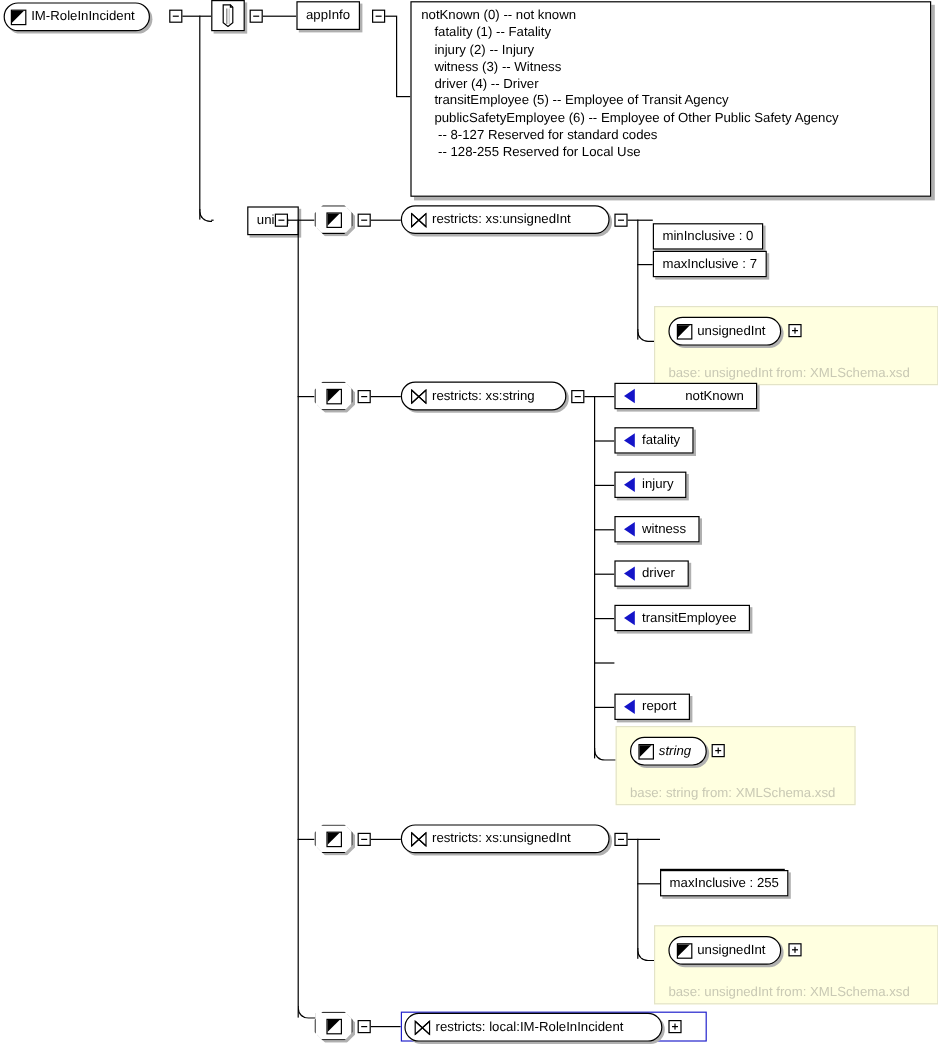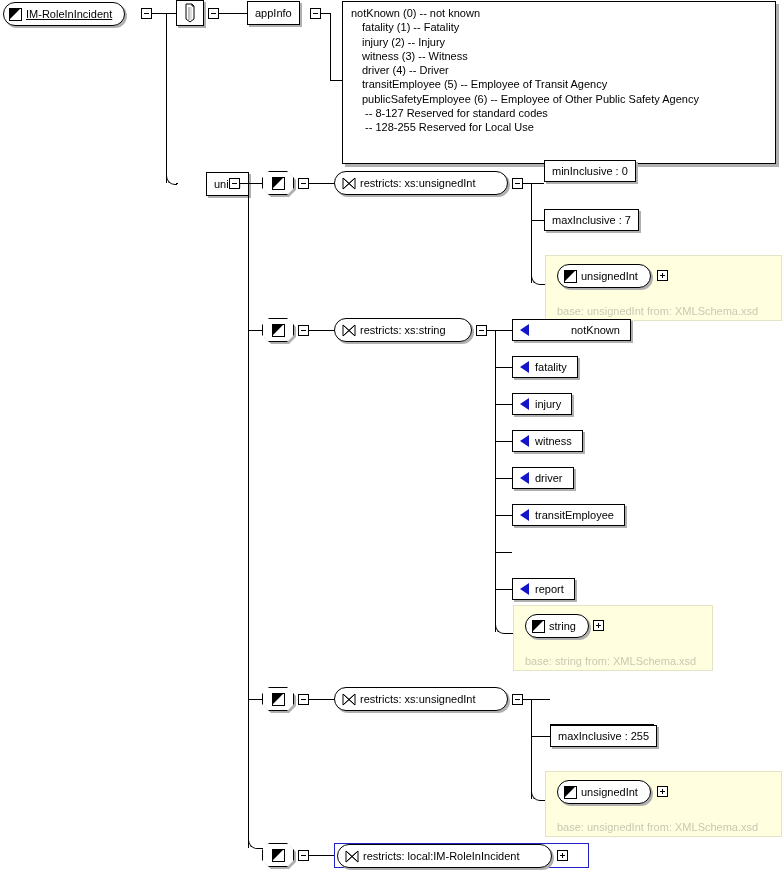--- a/index.html
+++ b/index.html
@@ -38,21 +38,21 @@
   .octwrap{position:absolute;width:34px;height:26px;}
   .octwrap .sh{position:absolute;left:2px;top:2px;width:32px;height:24px;background:#b0b0b0;
        clip-path:polygon(7px 0,25px 0,32px 7px,32px 17px,25px 24px,7px 24px,0 17px,0 7px);}
   .octwrap .oct{left:0;top:0;}
 
   
   .stad{position:absolute;height:24px;background:#fff;border:1px solid #000;
         box-sizing:border-box;border-radius:12px/12px;
         display:flex;align-items:center;white-space:nowrap;
         box-shadow:2px 2px 0 0 #b0b0b0;}
-  .stad.named{border-radius:13px;text-decoration:underline;}
+  .stad.named{border-radius:13px;}
   .stad .lbl{padding-left:4px;padding-right:12px;font-size:11px;line-height:1;}
 
   
   .tdicon{position:absolute;width:13px;height:13px;border:1px solid #000;background:#fff;
           box-sizing:border-box;overflow:hidden;}
   .tdicon::after{content:"";position:absolute;left:-1px;top:-1px;width:0;height:0;
           border-left:13px solid #000;border-bottom:13px solid transparent;
           transform:scale(.92);transform-origin:0 0;}
   .tdicon i{position:absolute;left:1px;top:1px;width:9px;height:9px;background:#fff;
           clip-path:polygon(0 0,0 100%,100% 100%);display:block;}
@@ -170,21 +170,21 @@
     <span class="lbl">restricts: xs:unsignedInt</span>
   </div>
   <div class="tog" style="left:512px;top:178px;"></div>
 
   <div class="ln hl" style="left:523px;top:183px;width:8px;"></div>
   <div class="ln vl" style="left:531px;top:183px;height:100px;"></div>
   <div class="ln hl" style="left:531px;top:183px;width:13px;"></div>
   <div class="ln hl" style="left:531px;top:220px;width:13px;"></div>
   <div class="curve" style="left:531px;top:274px;width:14px;height:10px;"></div>
 
-  <div class="rect" style="left:544px;top:160px;height:22px;">
+  <div class="rect" style="left:544px;top:186px;height:22px;">
     <span class="lbl">minInclusive : 0</span>
   </div>
   <div class="rect" style="left:544px;top:209px;height:22px;">
     <span class="lbl">maxInclusive : 7</span>
   </div>
 
   <div class="ybox" style="left:545px;top:255px;width:237px;height:66px;">
     <div class="stad" style="left:11px;top:8px;height:24px;padding-left:6px;">
       <span class="tdicon" style="position:relative;flex:0 0 13px;">
           <i></i>
@@ -253,21 +253,21 @@
   <div class="enum" style="left:512px;top:504px;">
     <span class="tri"></span>
     <span class="lbl">transitEmployee</span>
   </div>
   <div class="enum" style="left:512px;top:578px;">
     <span class="tri"></span>
     <span class="lbl">report</span>
   </div>
 
   <div class="ybox" style="left:513px;top:605px;width:200px;height:66px;">
-    <div class="stad" style="left:11px;top:8px;height:24px;padding-left:6px;">
+    <div class="stad" style="left:11px;top:8px;height:24px;padding-left:6px;font-style:italic;">
       <span class="tdicon" style="position:relative;flex:0 0 13px;">
           <i></i>
         </span>
       <span class="lbl">string</span>
     </div>
     <div class="tog plus" style="left:79px;top:14px;"></div>
     <div class="base">base: string from: XMLSchema.xsd</div>
   </div>
 
   <div class="ln hl" style="left:248px;top:699px;width:14px;"></div>

